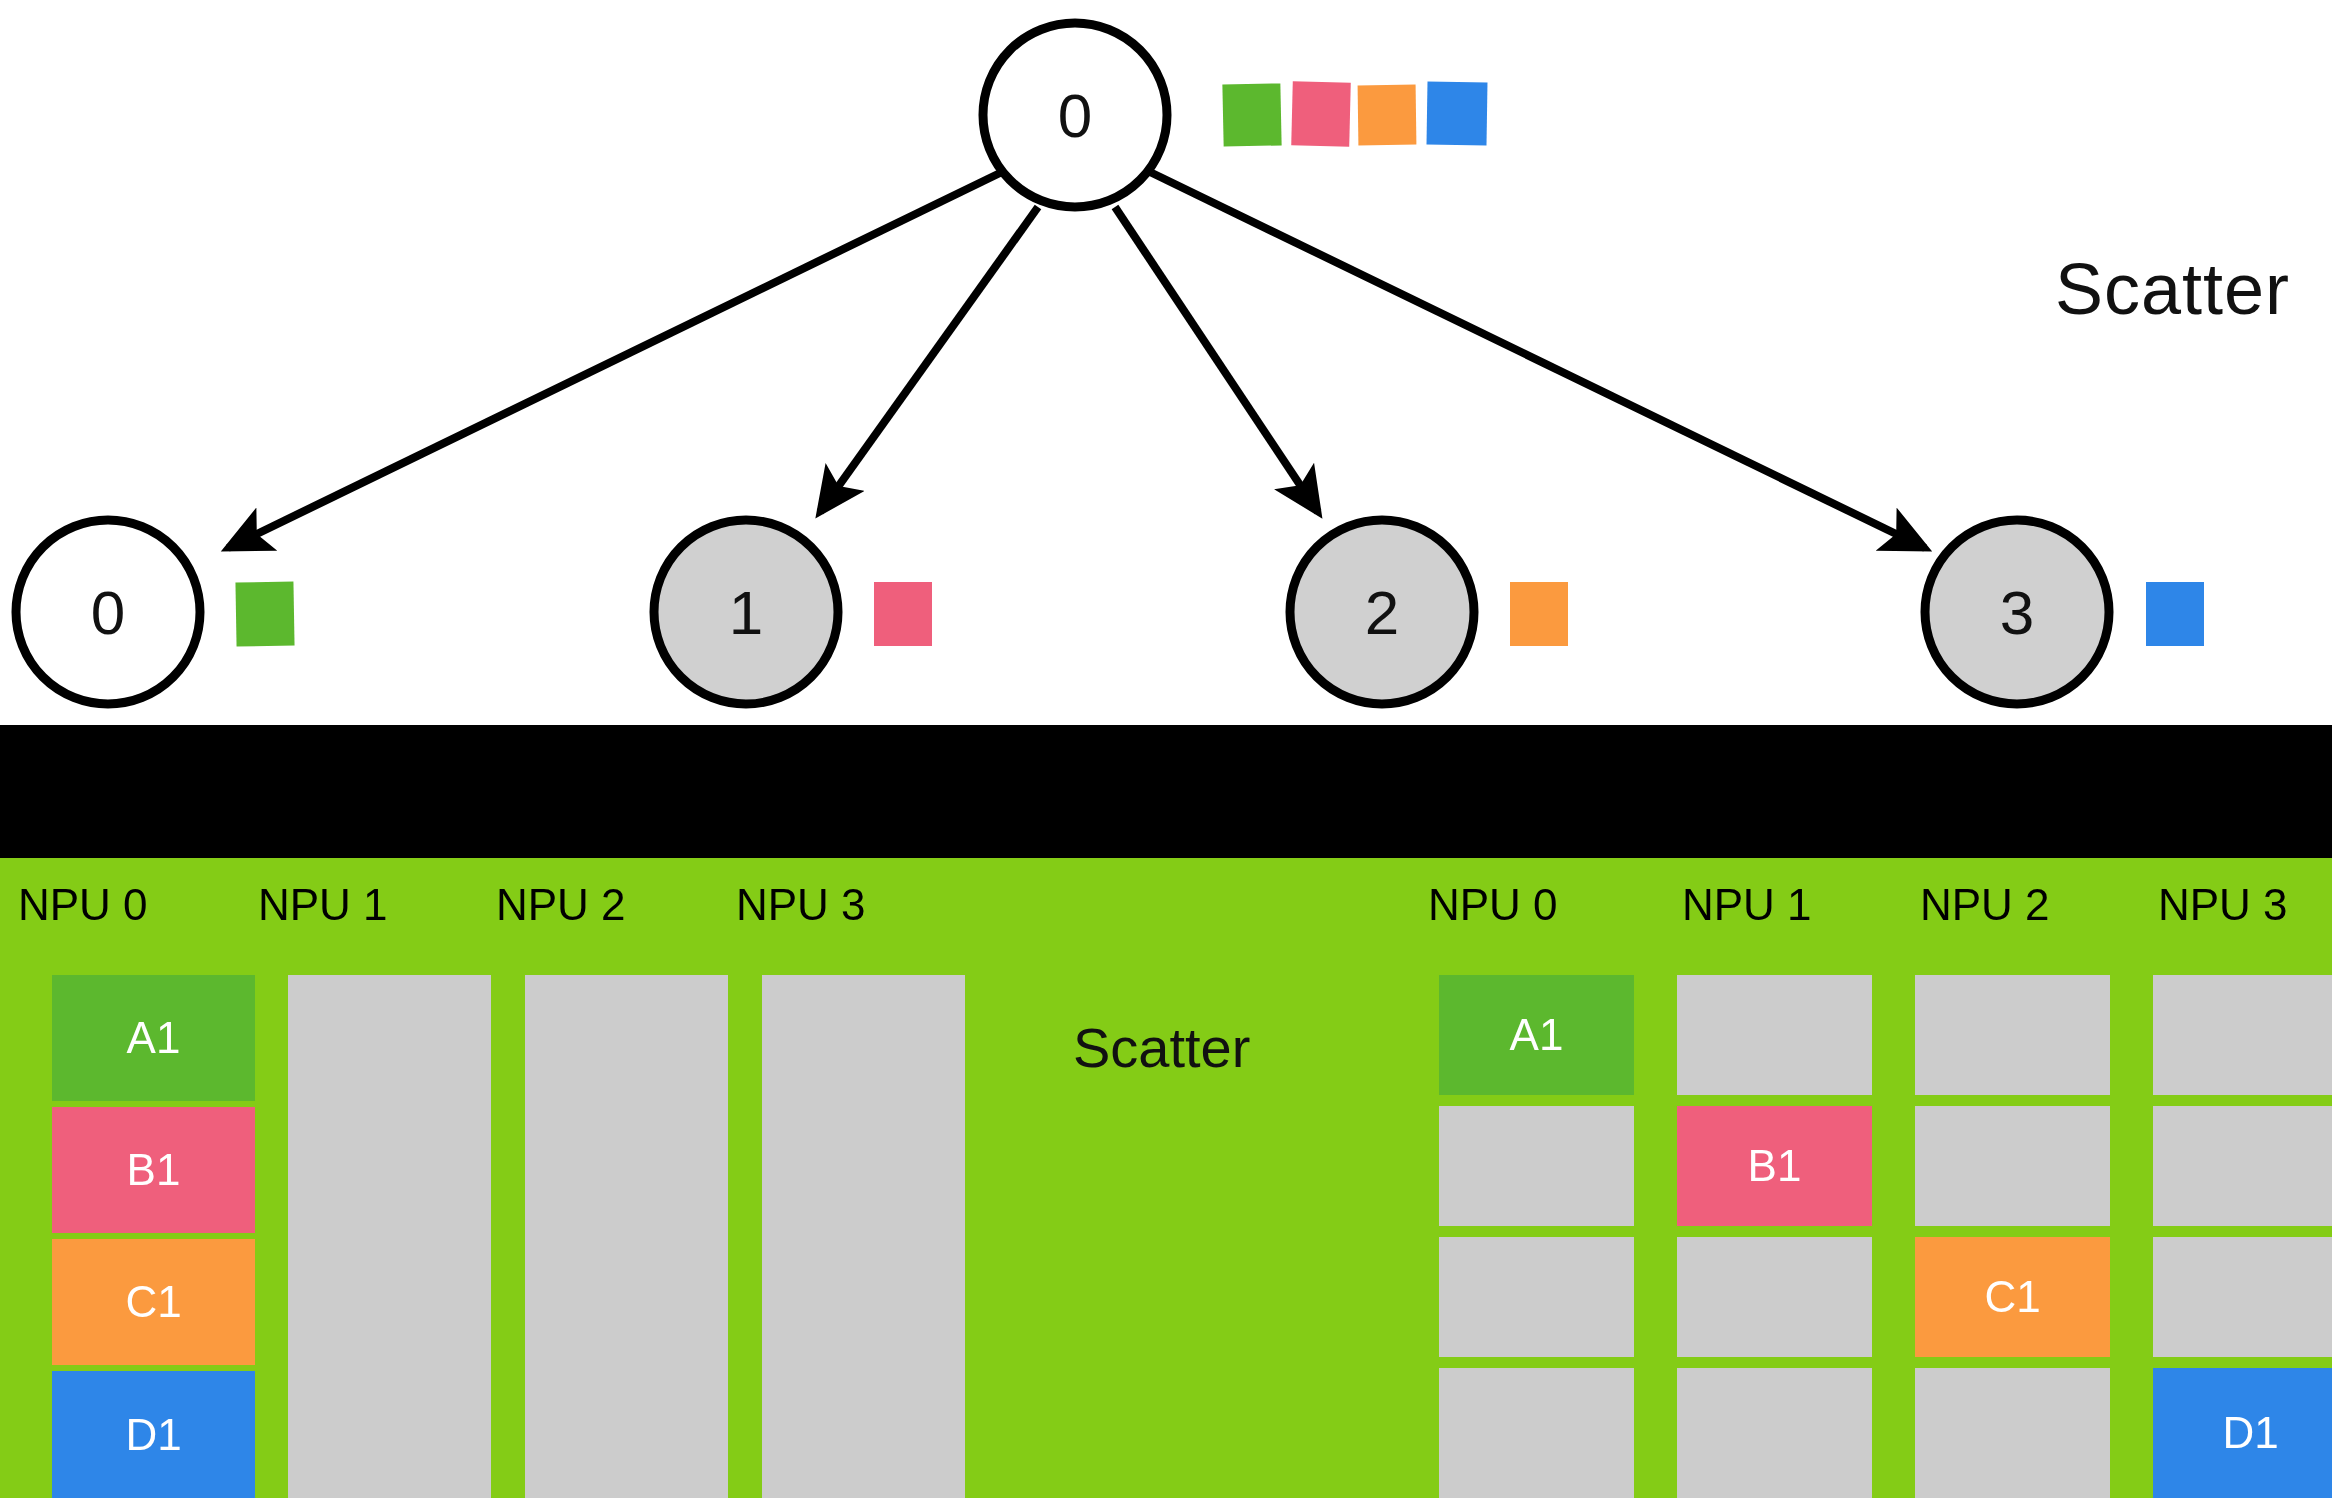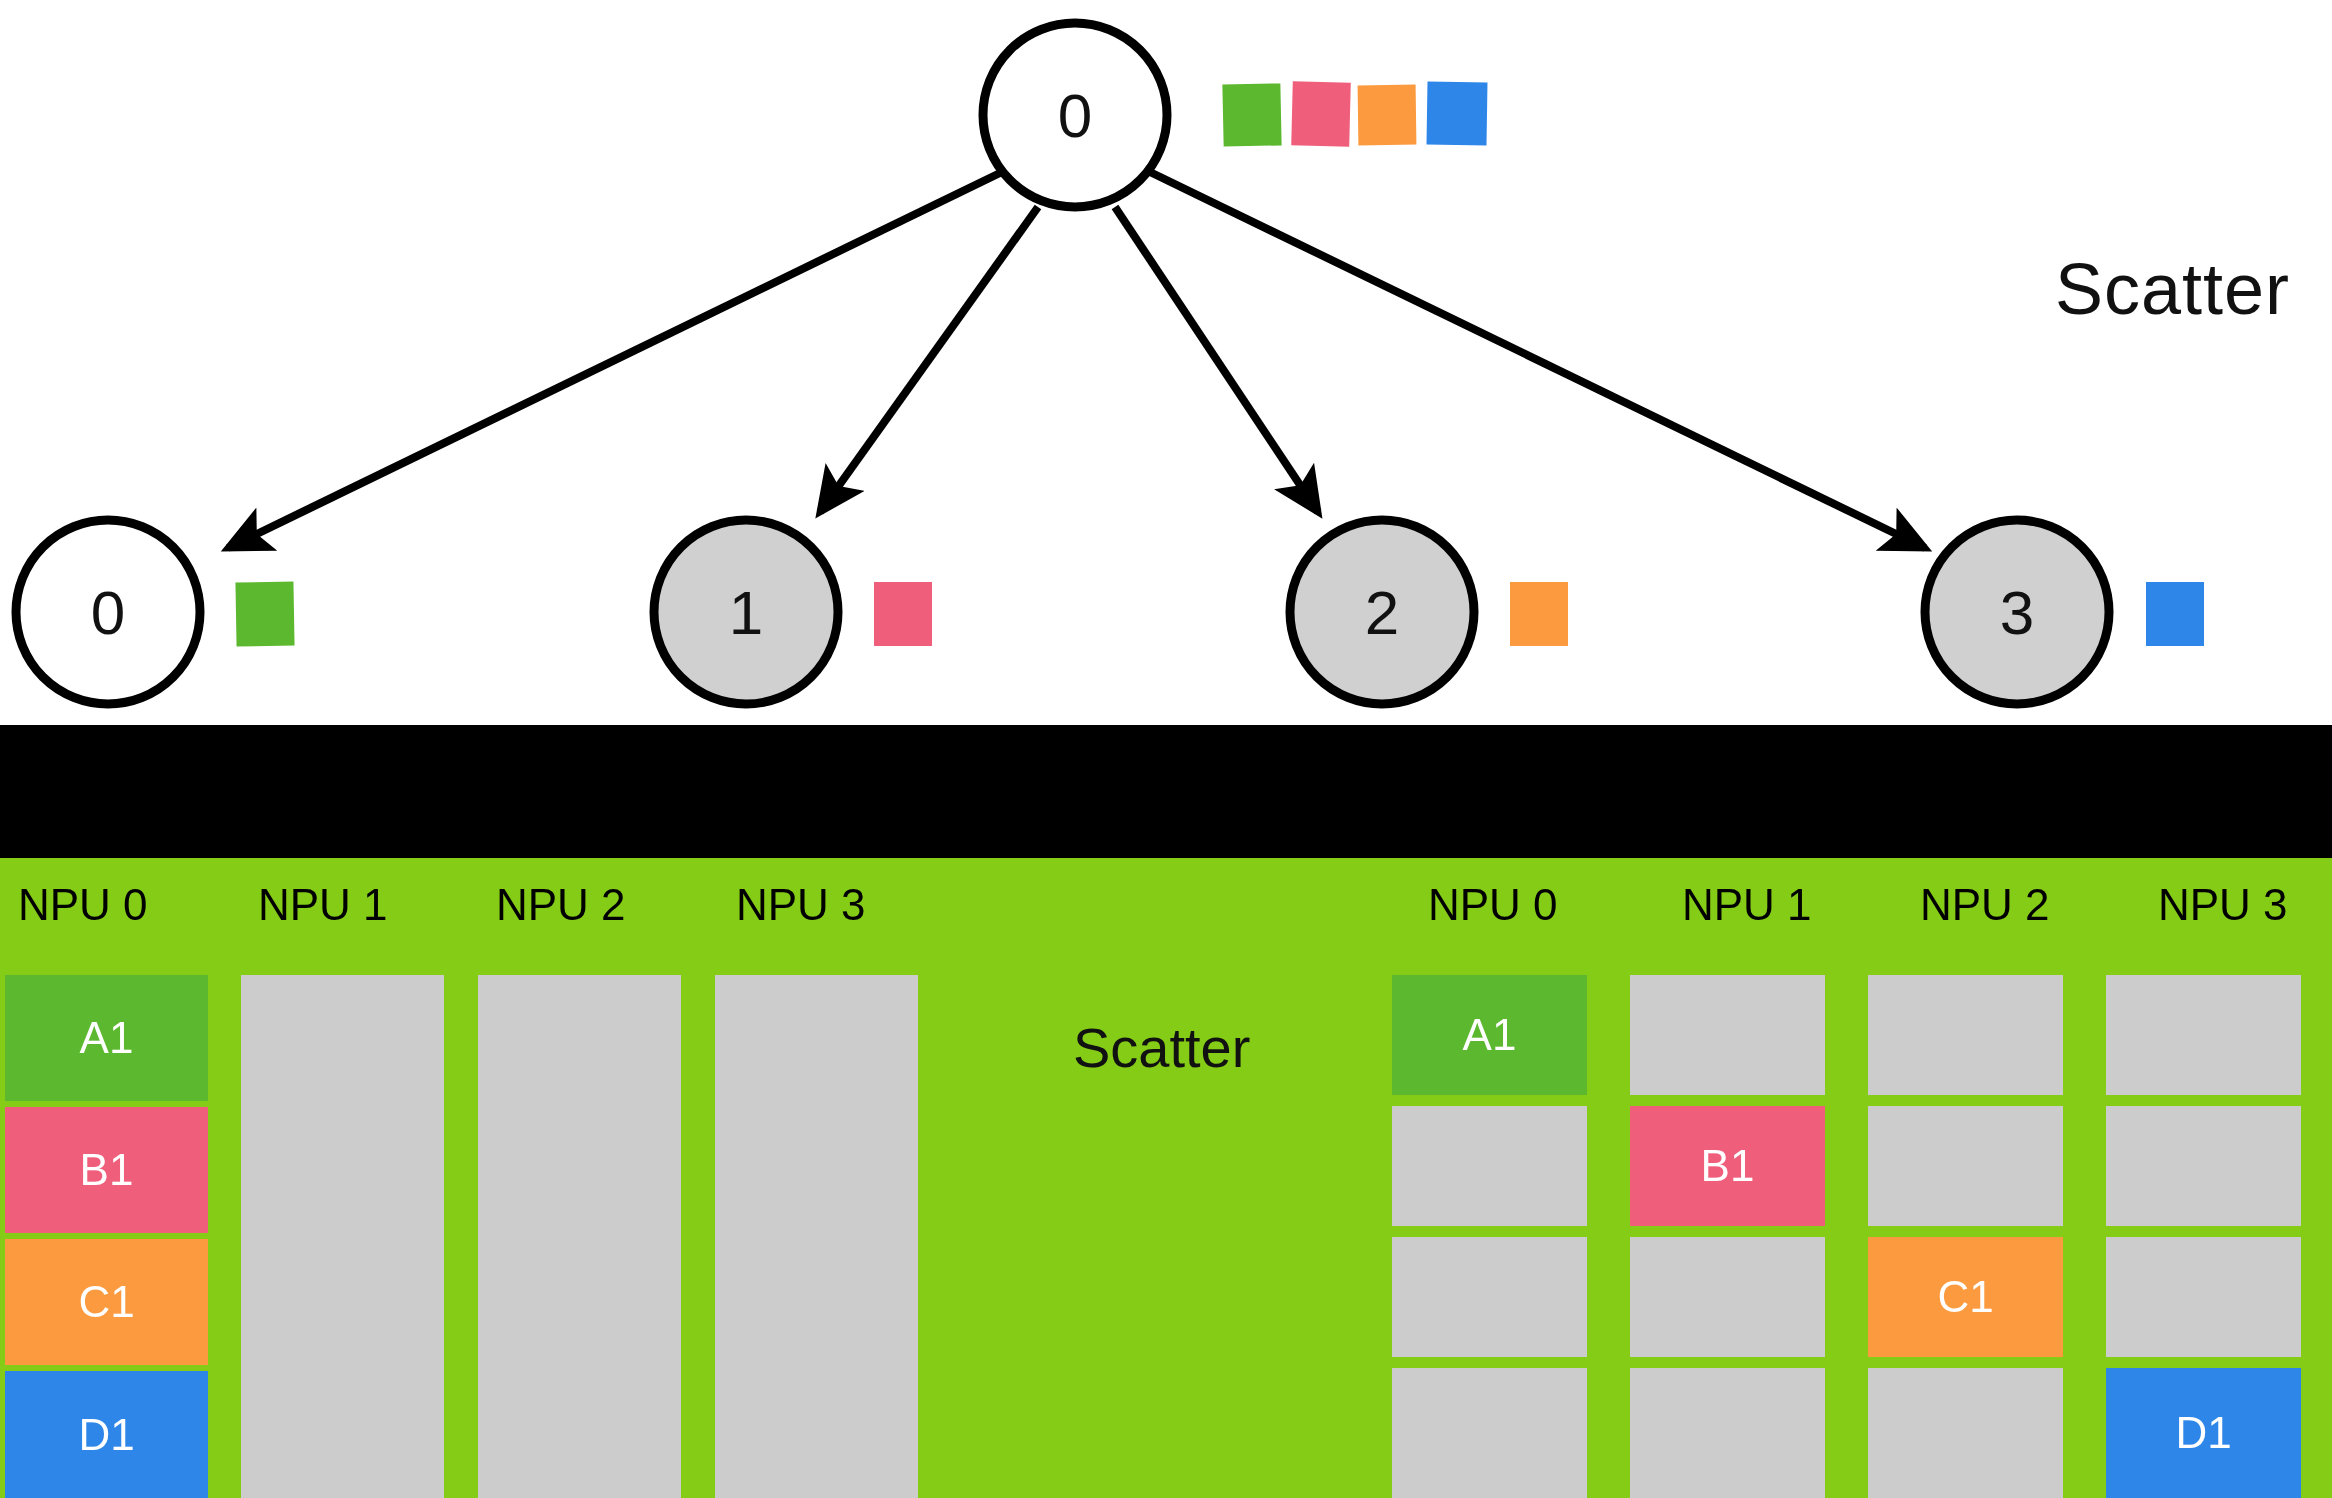--- a/index.html
+++ b/index.html
@@ -81,20 +81,21 @@
     white-space: nowrap;
   }
   .cell {
     position: absolute;
     display: flex;
     align-items: center;
     justify-content: center;
     color: #ffffff;
     font-family: "Liberation Sans", sans-serif;
     font-size: 44px;
+    margin-left: 47px;
   }
   .cell.empty { color: transparent; }
 
   .mid-label {
     position: absolute;
     font-family: "Liberation Sans", sans-serif;
     font-size: 56px;
     color: #111111;
     white-space: nowrap;
   }

